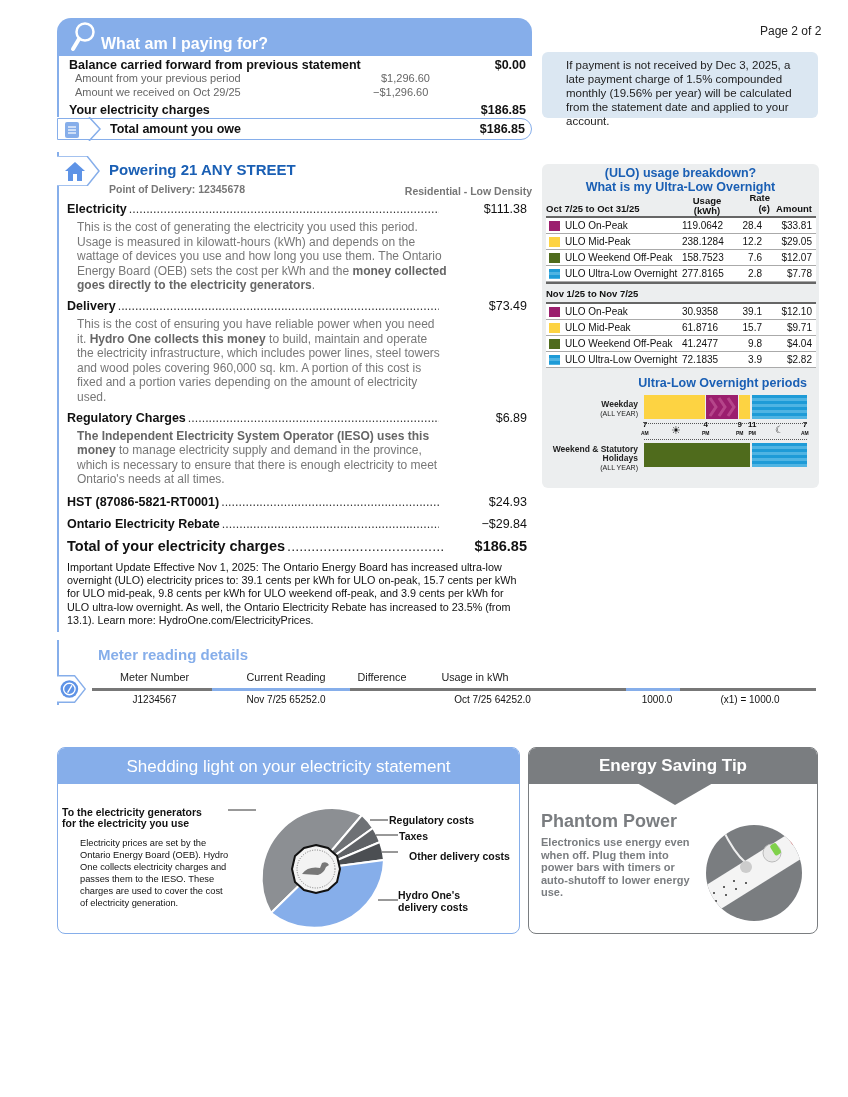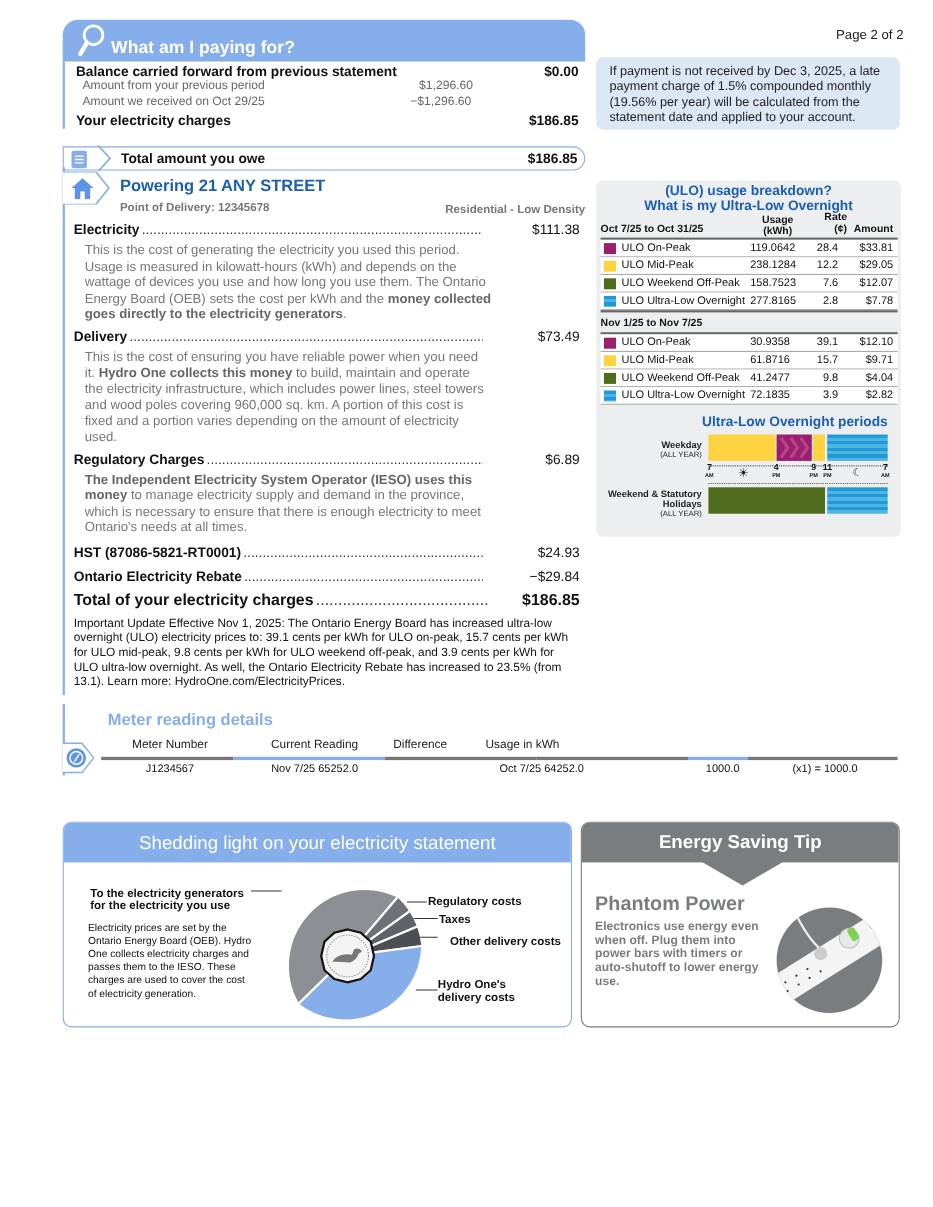--- a/index.html
+++ b/index.html
@@ -11,25 +11,25 @@
 
   
   .left-col { left: 57px; top: 18px; width: 475px; }
   .paying-header { position: relative; height: 38px; background: #86aeea; border-radius: 14px 14px 0 0; }
   .paying-header .title { position: absolute; left: 44px; top: 17px; font-size: 16px; font-weight: bold; color: #fff; }
   .paying-header .icon { position: absolute; left: 12px; top: 3px; }
   .paying-body { border-left: 2px solid #86aeea; padding: 0 6px 0 10px; }
   .row { display: flex; justify-content: space-between; align-items: baseline; }
   .row.bold { font-weight: bold; font-size: 12.5px; }
   .row.sub { font-size: 11px; color: #666; padding-left: 6px; }
-  .total-owe { position: relative; height: 22px; border: 1.5px solid #86aeea; border-radius: 0 12px 12px 0; margin-top: 16px; display: flex; align-items: center; justify-content: space-between; padding: 0 6px 0 52px; font-weight: bold; font-size: 12.5px; }
+  .total-owe { position: relative; height: 22px; border: 1.5px solid #86aeea; border-radius: 0 12px 12px 0; margin-top: 1px; display: flex; align-items: center; justify-content: space-between; padding: 0 6px 0 52px; font-weight: bold; font-size: 12.5px; }
   .total-owe .icon { position: absolute; left: 4px; top: 1px; }
   .total-owe .chev { position: absolute; left: 30px; top: -2px; width: 14px; height: 24px; }
 
-  .late-box { left: 542px; top: 52px; width: 276px; height: 66px; background: #dbe7f2; border-radius: 6px; padding: 6px 12px; font-size: 11.5px; line-height: 14px; color: #222; }
+  .late-box { left: 542px; top: 52px; width: 276px; height: 66px; background: #dbe7f2; border-radius: 6px; padding: 6px 24px; font-size: 11.5px; line-height: 14px; color: #222; }
 
   .powering { left: 57px; top: 152px; width: 475px; border-left: 2px solid #86aeea; }
   .powering .house-tag { position: absolute; left: -2px; top: 4px; width: 44px; height: 30px; }
   .powering .addr { position: absolute; left: 50px; top: 9px; font-size: 15px; font-weight: bold; color: #1a5fb4; }
   .powering .pod { position: absolute; left: 50px; top: 31px; font-size: 10.5px; font-weight: bold; color: #777; }
   .powering .density { position: absolute; right: 0; top: 33px; font-size: 10.5px; font-weight: bold; color: #777; }
 
   .charges { left: 67px; top: 202px; width: 460px; }
   .charge-line { display: flex; font-size: 12.5px; font-weight: bold; align-items: baseline; }
   .charge-line .lbl { white-space: nowrap; }
@@ -70,21 +70,21 @@
   .tl-label small { font-weight: normal; font-size: 7px; display: block; }
   .tl-bar { position: absolute; height: 24px; }
   .stripes-blue { background: repeating-linear-gradient(to bottom, #1e9bd7 0 3px, #4fb4e3 3px 6px); }
   .tl-axis { position: absolute; left: 102px; top: 259px; width: 163px; height: 17px; border-top: 1px dotted #555; border-bottom: 1px dotted #555; }
   .tick { position: absolute; top: -3px; font-size: 8px; font-weight: bold; text-align: center; line-height: 8px; }
   .tick small { display: block; font-size: 5px; }
 
   
   .shed { left: 57px; top: 747px; width: 463px; height: 187px; border: 1.5px solid #86aeea; border-radius: 8px; overflow: hidden; }
   .shed-hdr { height: 36px; background: #86aeea; color: #fff; font-size: 17px; text-align: center; line-height: 38px; }
-  .shed .gen-title { position: absolute; left: 24px; top: 59px; font-size: 10.5px; font-weight: bold; line-height: 11px; }
+  .shed .gen-title { position: absolute; left: 4px; top: 59px; font-size: 10.5px; font-weight: bold; line-height: 11px; }
   .shed .gen-text { position: absolute; left: 22px; top: 89px; width: 150px; font-size: 9.3px; line-height: 12px; }
   .shed .lbl { position: absolute; font-size: 10.5px; font-weight: bold; line-height: 12px; }
 
   .tip { left: 528px; top: 747px; width: 290px; height: 187px; border: 1.5px solid #7a7d80; border-radius: 8px; overflow: hidden; }
   .tip-hdr { height: 36px; background: #7a7d80; color: #fff; font-size: 17px; font-weight: bold; text-align: center; line-height: 36px; }
   .tip-arrow { position: absolute; left: 108px; top: 35px; width: 0; height: 0; border-left: 38px solid transparent; border-right: 38px solid transparent; border-top: 22px solid #7a7d80; }
   .tip-title { position: absolute; left: 12px; top: 63px; font-size: 18px; font-weight: bold; color: #7a7d80; }
   .tip-text { position: absolute; left: 12px; top: 88px; width: 160px; font-size: 11px; font-weight: bold; line-height: 12.5px; color: #7a7d80; }
   .tip-img { position: absolute; left: 175px; top: 75px; }
 </style>

